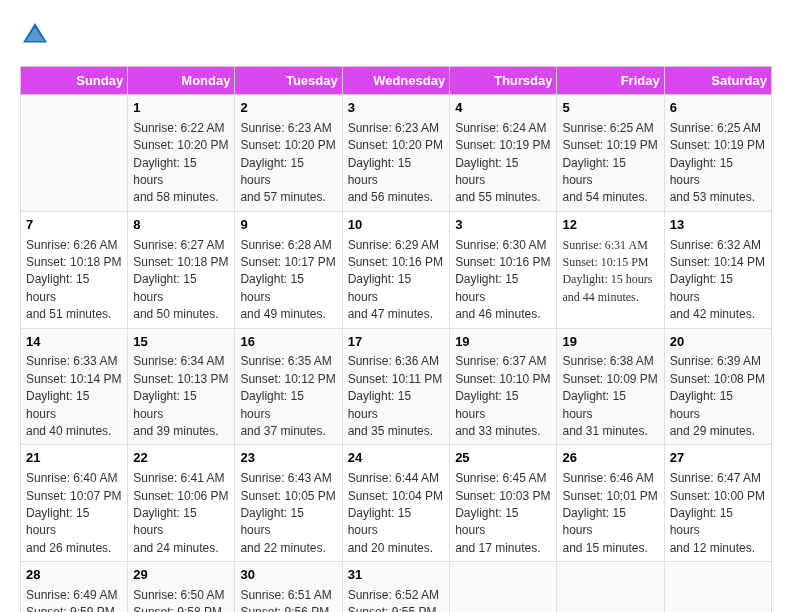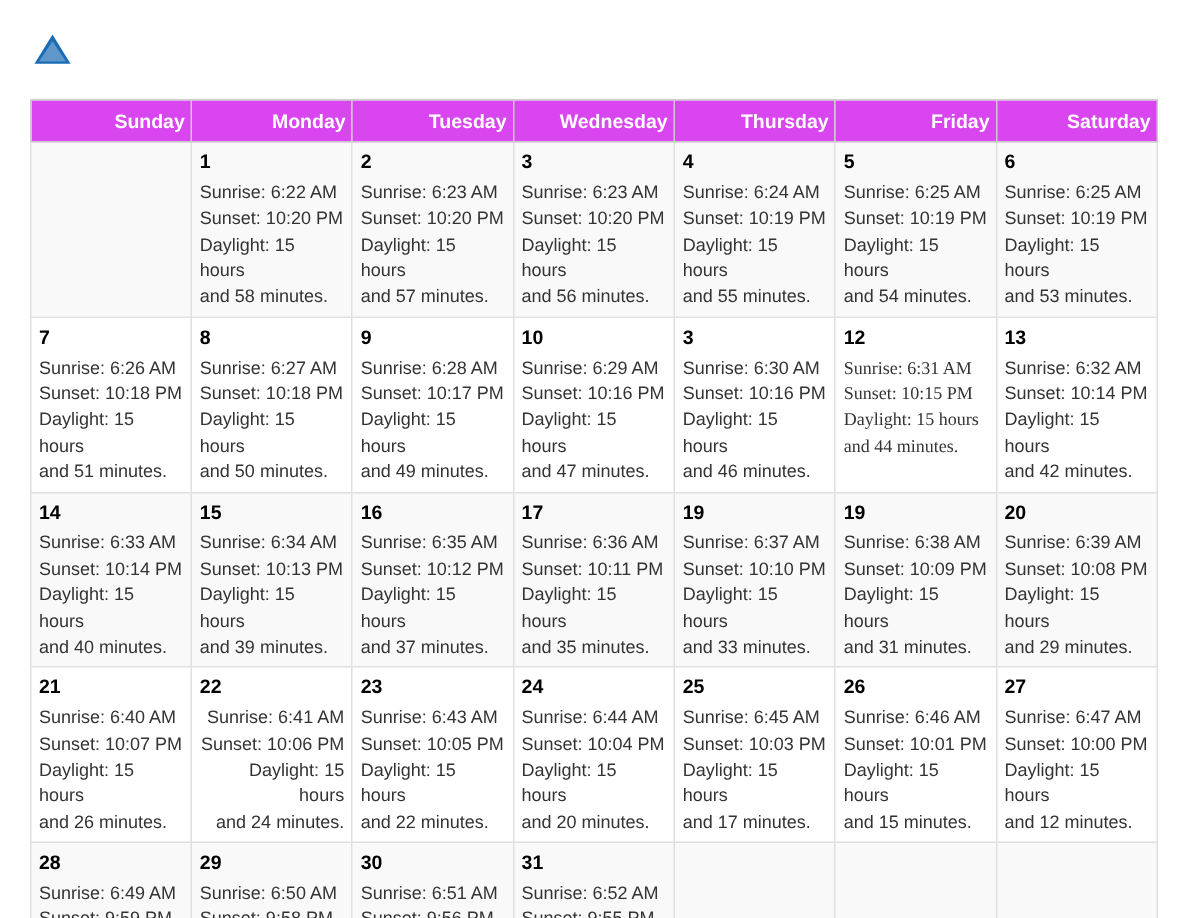--- a/index.html
+++ b/index.html
@@ -276,21 +276,21 @@
       <tr>
         <td>
           <span class="day-num">21</span>
           <div class="day-info" style="white-space: pre-line;">Sunrise: 6:40 AM
 Sunset: 10:07 PM
 Daylight: 15 hours
 and 26 minutes.</div>
         </td>
         <td>
           <span class="day-num">22</span>
-          <div class="day-info" style="white-space: pre-line; text-align: right;">Sunrise: 6:41 AM
+          <div class="day-info" style="white-space: pre-line;">Sunrise: 6:41 AM
 Sunset: 10:06 PM
 Daylight: 15 hours
 and 24 minutes.</div>
         </td>
         <td>
           <span class="day-num">23</span>
           <div class="day-info" style="white-space: pre-line;">Sunrise: 6:43 AM
 Sunset: 10:05 PM
 Daylight: 15 hours
 and 22 minutes.</div>

